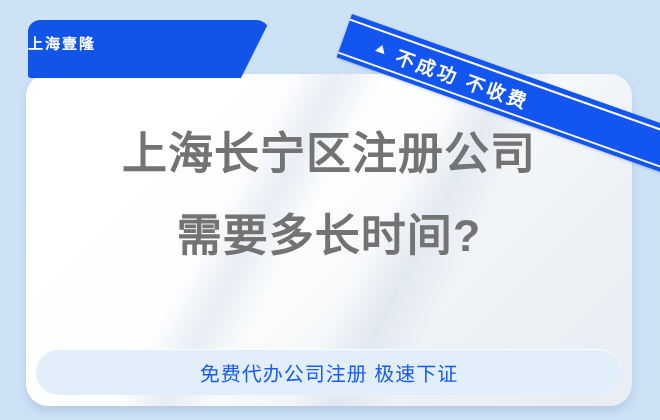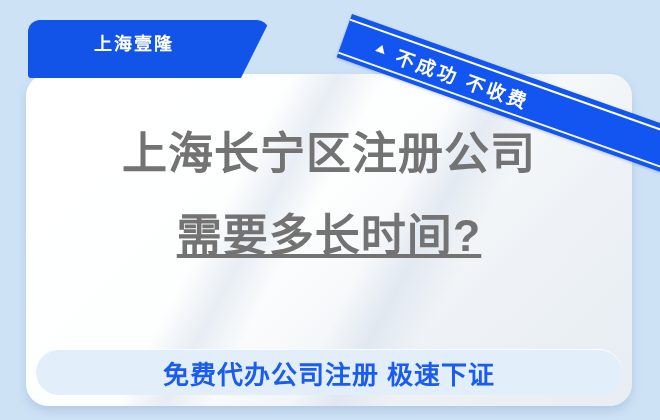--- a/index.html
+++ b/index.html
@@ -64,23 +64,23 @@
     -webkit-clip-path: polygon(0 0, 100% 0, 88% 100%, 0 100%);
     clip-path: polygon(0 0, 100% 0, 88% 100%, 0 100%);
   }
   .tab-label {
     position: absolute;
     left: 0;
     top: 0;
     width: 212px;
     height: 48px;
     line-height: 48px;
-    text-align: center;
+    text-align: left;
     color: #ffffff;
-    font-size: 18px;
+    font-size: 15px;
     font-weight: bold;
     letter-spacing: 2px;
     white-space: nowrap;
   }
 
   
   .ribbon {
     position: absolute;
     left: 352px;
     top: 14px;
@@ -145,42 +145,41 @@
   }
   .headline .line {
     font-size: 45px;
     font-weight: bold;
     letter-spacing: 1px;
     line-height: 72px;
     white-space: nowrap;
   }
   .headline .line2 {
     margin-top: 10px;
-    text-decoration: underline;
   }
 
   
   .pill {
     position: absolute;
     left: 36px;
     top: 349px;
     width: 586px;
     height: 46px;
     border-radius: 23px;
     background: #e3eefb;
     box-shadow: inset 0 1px 0 rgba(255,255,255,.9);
     z-index: 5;
     display: flex;
     align-items: center;
     justify-content: center;
   }
   .pill-text {
     color: #1a5cef;
-    font-size: 26px;
-    font-weight: bold;
+    font-size: 20px;
+    font-weight: normal;
     letter-spacing: 1px;
     white-space: nowrap;
   }
 </style>
 </head>
 <body>
 
 <div class="poster">
 
   <div class="card"></div>

